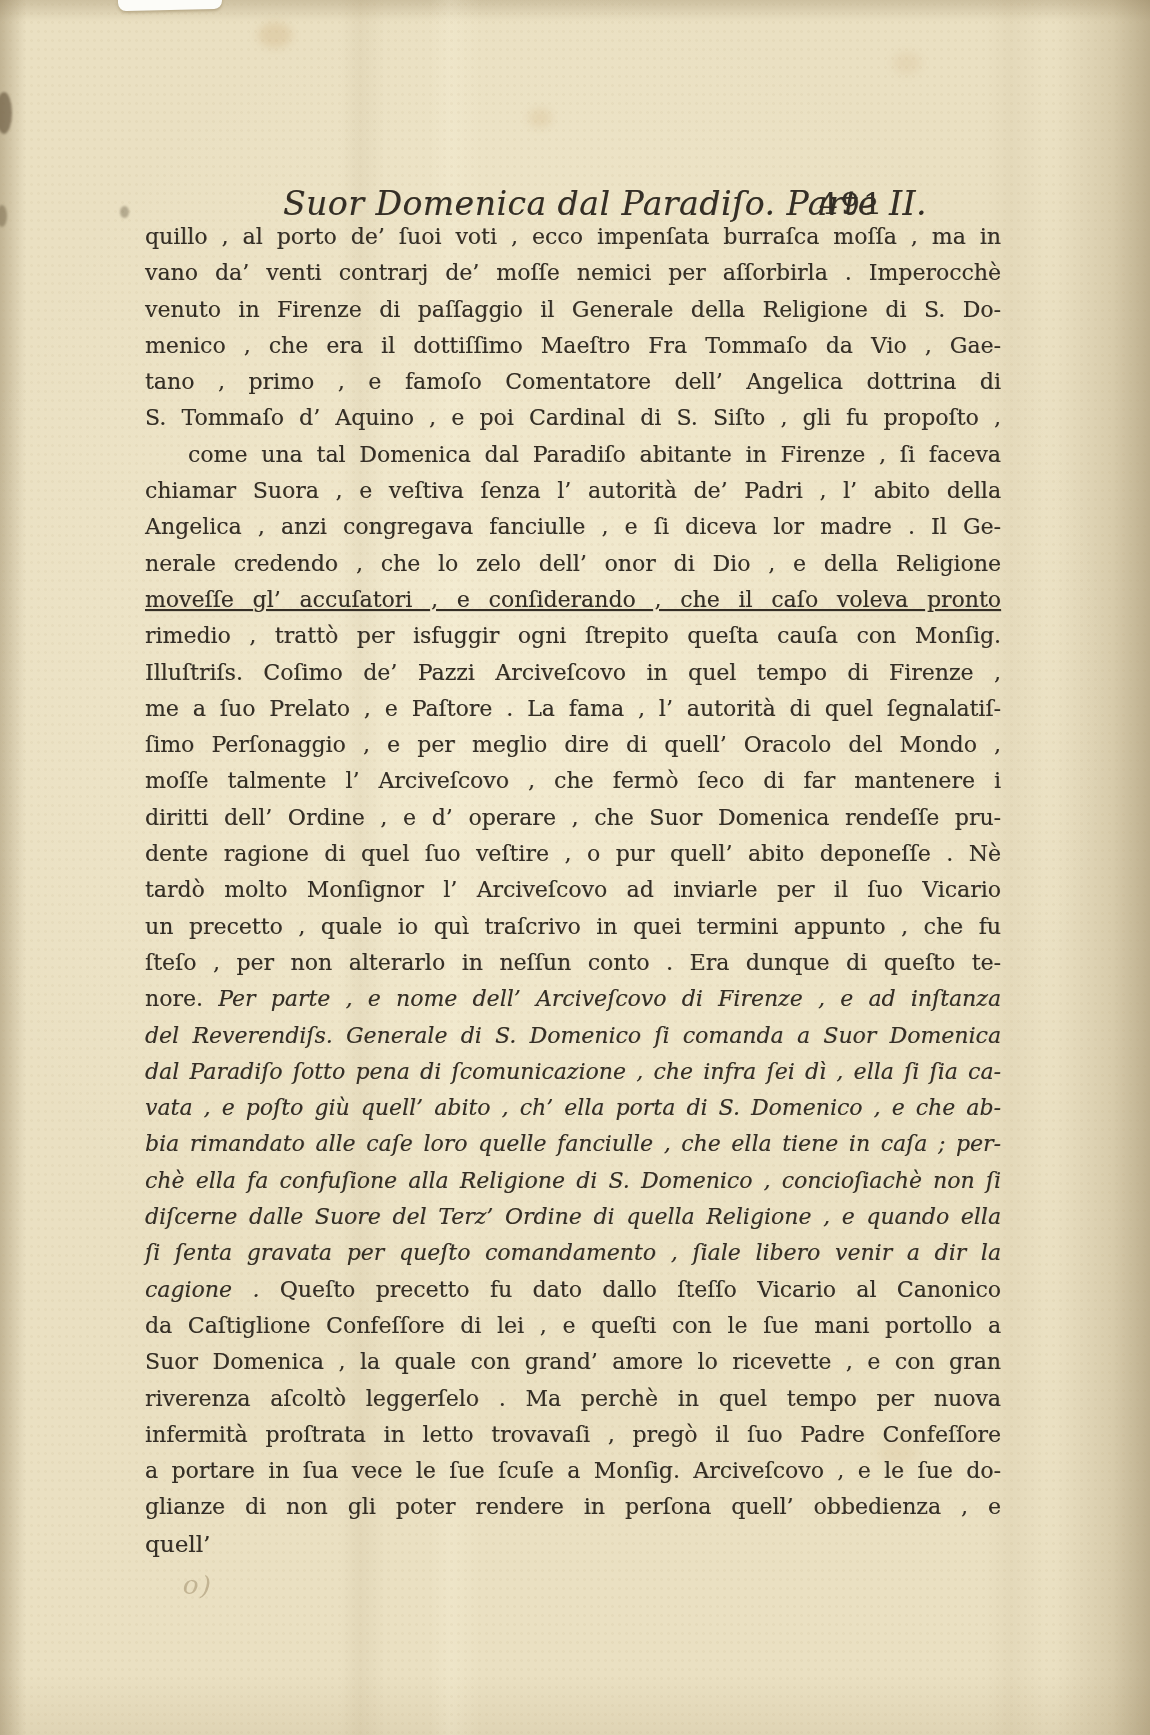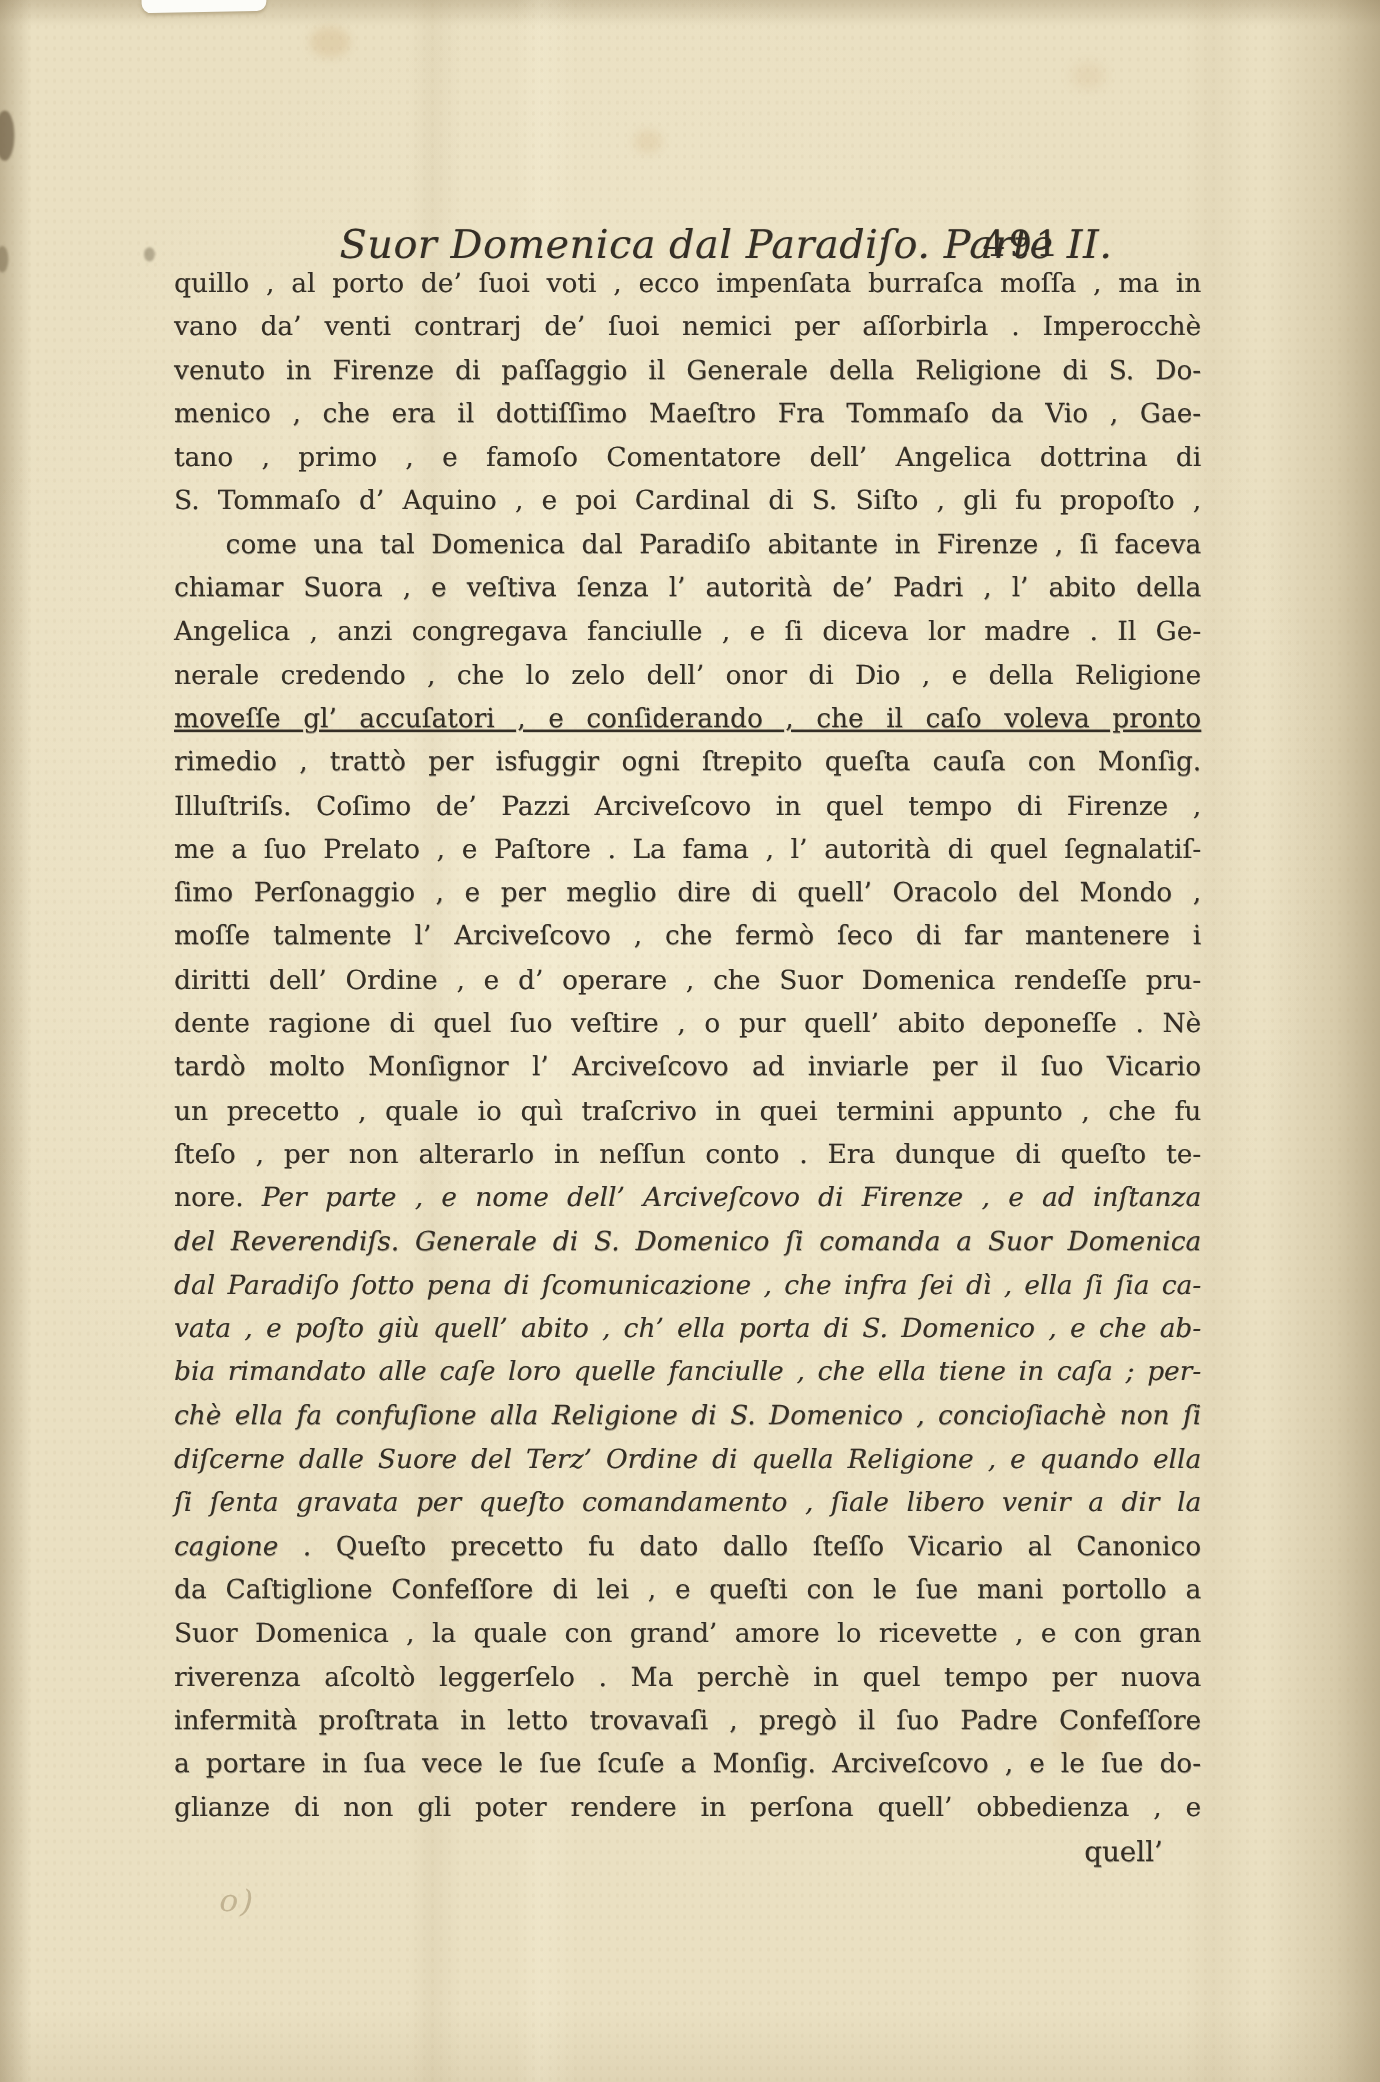--- a/index.html
+++ b/index.html
@@ -69,21 +69,21 @@
     text-shadow:0.35px 0.35px 0.55px rgba(52,46,38,0.42);
   }
   .line{
     line-height:36.3px;height:36.3px;
     text-align:justify;text-align-last:justify;
     overflow:visible;white-space:normal;
   }
   .line .roman{font-style:normal;}
   .line .italic{font-style:italic;}
   .catchword-row{
-    line-height:36.3px;height:40px;text-align:right;padding-right:32px;
+    line-height:36.3px;height:40px;text-align:left;padding-right:32px;
     font-size:1.05em;
   }
   .show-through{
     position:absolute;left:183px;top:1570px;
     font-size:26px;font-style:italic;color:rgba(130,108,72,0.38);
     transform:rotate(3deg);letter-spacing:2px;
   }
 </style>
 </head>
 <body>
@@ -103,21 +103,21 @@
   <div class="stain s7"></div>
 
   <div class="pageheader">
     <span class="running-title">Suor Domenica dal Paradiſo. Parte II.</span>
     <span class="page-number">491</span>
   </div>
 
   <div class="textblock">
     <div>
         <div class="line" style="white-space: normal;"><span class="roman">quillo , al porto de’ ſuoi voti , ecco impenſata burraſca moſſa , ma in</span></div>
-        <div class="line" style="white-space: normal;"><span class="roman">vano da’ venti contrarj de’ ſuoi nemici per aſſorbirla .  Imperocchè</span></div>
+        <div class="line" style="white-space: normal;"><span class="roman">vano da’ venti contrarj de’ moſſe nemici per aſſorbirla .  Imperocchè</span></div>
         <div class="line" style="white-space: normal;"><span class="roman">venuto in Firenze di paſſaggio il Generale della Religione di S. Do-</span></div>
         <div class="line" style="white-space: normal;"><span class="roman">menico , che era il dottiſſimo Maeſtro Fra Tommaſo da Vio , Gae-</span></div>
         <div class="line" style="white-space: normal;"><span class="roman">tano , primo , e famoſo Comentatore dell’ Angelica dottrina di</span></div>
         <div class="line" style="white-space: normal;"><span class="roman">S. Tommaſo d’ Aquino , e poi Cardinal di S. Siſto , gli fu propoſto ,</span></div>
         <div class="line" style="white-space: normal; margin-left: 43px;"><span class="roman">come una tal Domenica dal Paradiſo abitante in Firenze , ſi faceva</span></div>
         <div class="line" style="white-space: normal;"><span class="roman">chiamar Suora , e veſtiva ſenza l’ autorità de’ Padri , l’ abito della</span></div>
         <div class="line" style="white-space: normal;"><span class="roman">Angelica , anzi congregava fanciulle , e ſi diceva lor madre .  Il Ge-</span></div>
         <div class="line" style="white-space: normal;"><span class="roman">nerale credendo , che lo zelo dell’ onor di Dio , e della Religione</span></div>
         <div class="line" style="white-space: normal; text-decoration: underline;"><span class="roman">moveſſe gl’ accuſatori , e conſiderando , che il caſo voleva pronto</span></div>
         <div class="line" style="white-space: normal;"><span class="roman">rimedio , trattò per isfuggir ogni ſtrepito queſta cauſa con Monſig.</span></div>

